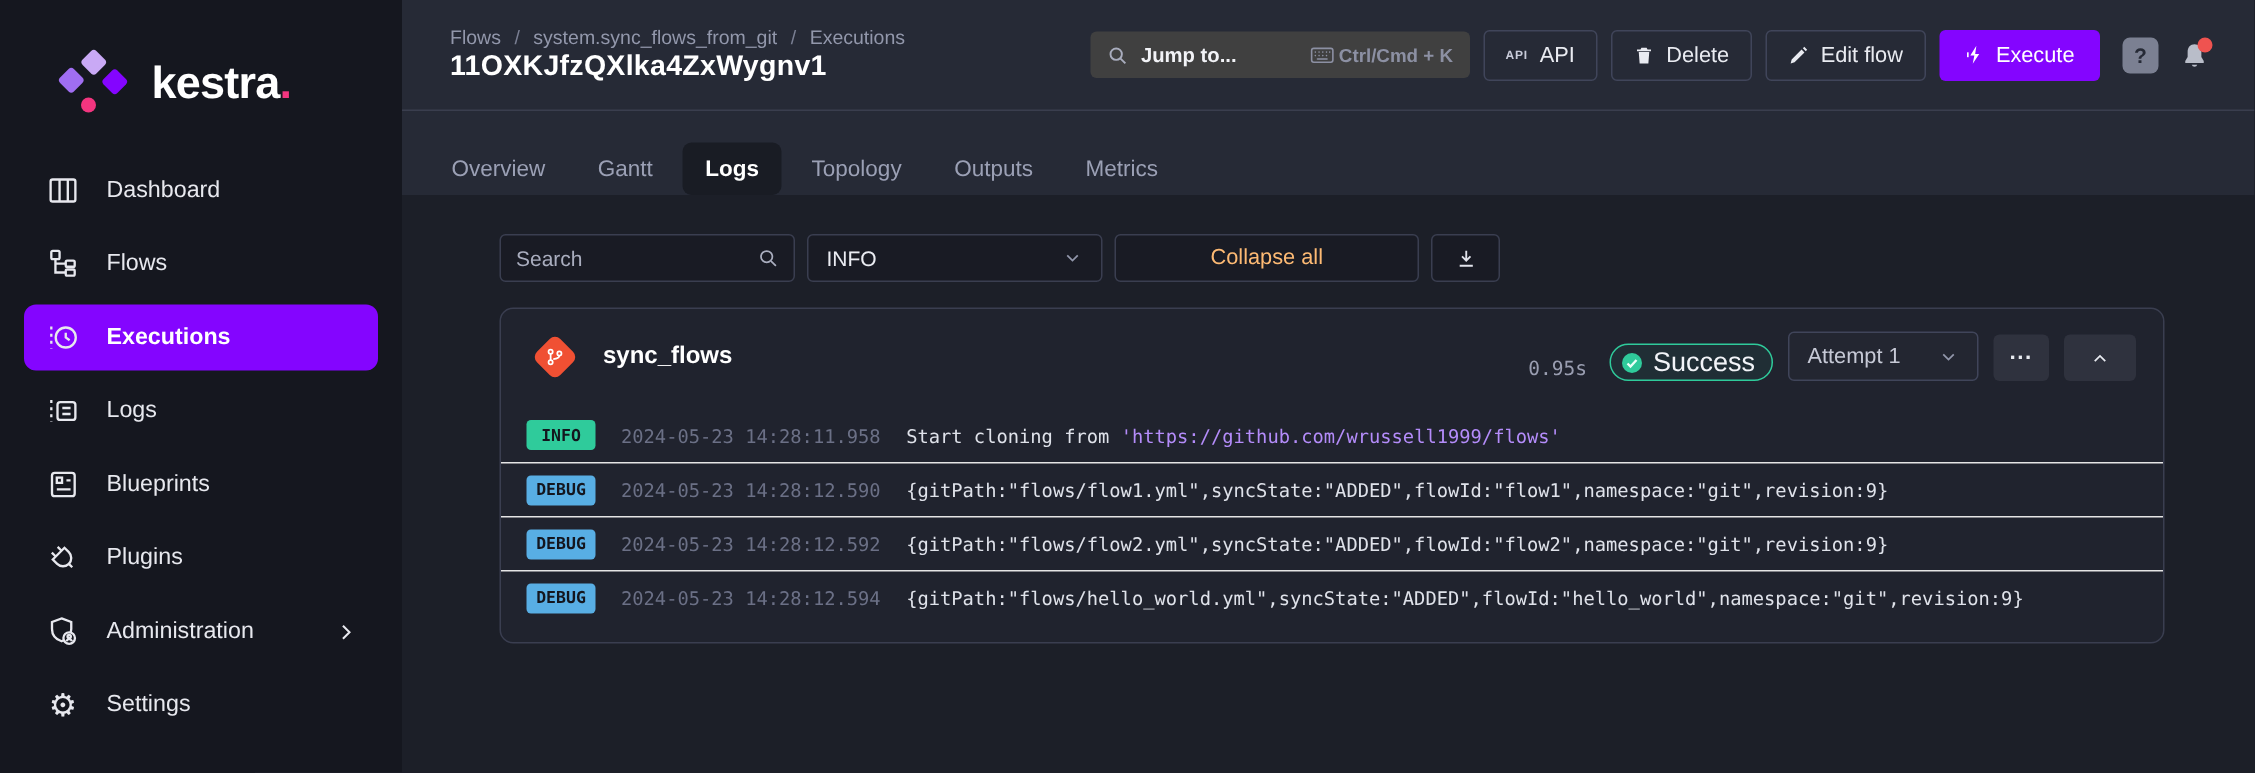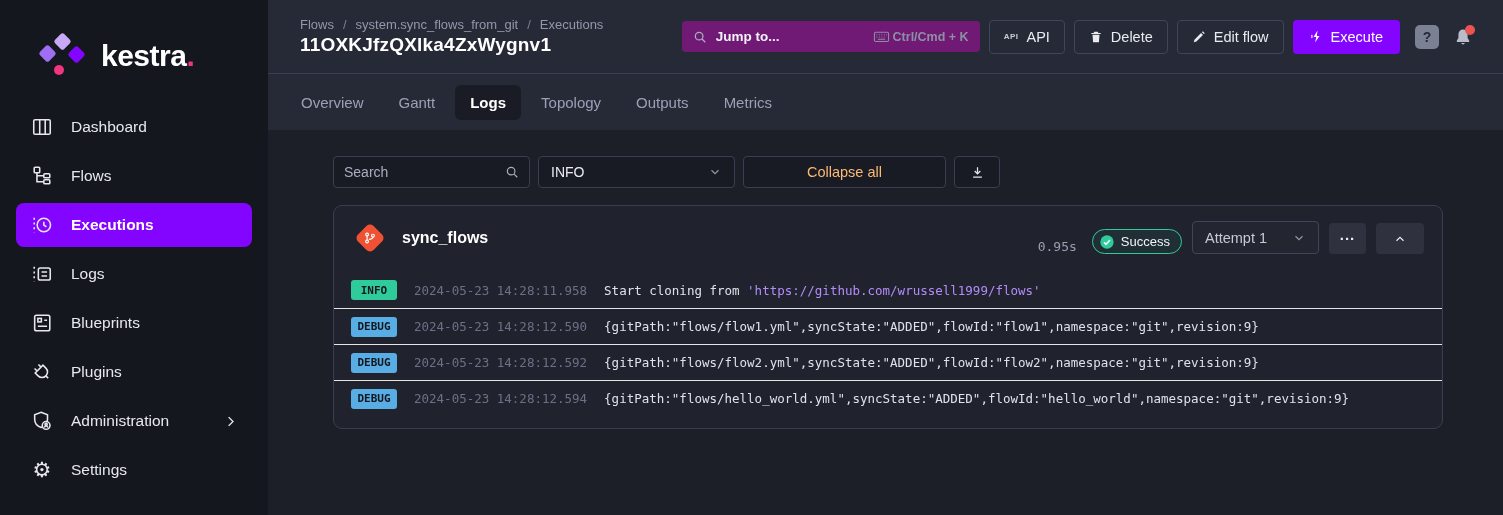--- a/index.html
+++ b/index.html
@@ -33,36 +33,36 @@
   
   .topbar { height:74px; background:#262A36; border-bottom:1px solid #3A3E4E; display:flex; align-items:center;
             padding:0 30px 0 32px; flex-shrink:0; }
   .crumb-block { margin-right:auto; }
   .breadcrumb { display:flex; gap:9px; font-size:13px; color:#9297AB; margin-bottom:2px; }
   .breadcrumb .sep { color:#7A7F93; }
   .crumb-link { cursor:pointer; }
   .page-title { font-size:19px; font-weight:800; color:#FFFFFF; letter-spacing:0.2px; }
 
   .topbar-right { display:flex; align-items:center; gap:9px; }
-  .jump-box { width:298px; height:31px; background:#701a75; border-radius:4px; display:flex; align-items:center;
+  .jump-box { width:253px; height:31px; background:#404040; border-radius:4px; display:flex; align-items:center;
               padding:0 11px; gap:9px; cursor:pointer; }
   .jump-label { font-size:13.5px; font-weight:700; color:#F2F3F7; }
   .jump-right { margin-left:auto; display:flex; align-items:center; gap:3px; color:#8C90A3; font-size:12.5px; font-weight:600; }
 
   .btn { height:34px; border:1px solid #40455A; border-radius:4px; background:transparent; color:#E9EBF1;
          font-size:14.5px; font-family:inherit; display:flex; align-items:center; gap:8px; padding:0 14px; cursor:pointer; }
   .btn .api-mini { font-size:8px; font-weight:700; letter-spacing:0.5px; color:#C9CCDA; }
   .btn-execute { background:#8405FF; border:none; color:#FFFFFF; font-weight:500; padding:0 17px; }
   .help-badge { width:24px; height:24px; margin-left:6px; border-radius:5px; background:#7B8092; color:#262A36;
                 font-weight:700; font-size:14px; display:flex; align-items:center; justify-content:center; cursor:pointer; }
   .bell-wrap { position:relative; margin-left:5px; cursor:pointer; color:#B9BDC9; }
   .bell-dot { position:absolute; top:-2px; right:-2px; width:10px; height:10px; border-radius:50%; background:#EF5350; }
 
   
-  .tabbar { height:56px; background:#262A36; display:flex; align-items:center; gap:5px; padding:0 18px; flex-shrink:0; }
+  .tabbar { height:56px; background:#262A36; display:flex; align-items:flex-end; gap:5px; padding:0 18px; flex-shrink:0; }
   .tab { padding:9px 15px; font-size:15px; color:#9BA0B5; border-radius:6px; cursor:pointer; }
   .tab.active { background:#191C24; color:#FFFFFF; font-weight:700; }
 
   
   .content { flex:1; background:#1C1F28; padding:26px 60px 0 65px; }
   .filter-row { display:flex; gap:8px; margin-bottom:17px; }
   .ctl { height:32px; background:#191B24; border:1px solid #3A3E50; border-radius:4px; display:flex; align-items:center; }
   .search-box { width:197px; padding:0 10px; gap:16px; }
   .search-box input { flex:1; min-width:0; background:transparent; border:none; outline:none; color:#D6D9E2;
                       font-size:14px; font-family:inherit; }
@@ -76,21 +76,21 @@
   
   .card { width:1110px; background:#20232E; border:1px solid #3A3E50; border-radius:9px; }
   .card-header { display:flex; align-items:center; padding:15px 18px 12px 19px; }
   .git-icon { width:22px; height:22px; margin:0 6px; background:#F05033; border-radius:5px; transform:rotate(45deg);
               display:flex; align-items:center; justify-content:center; flex-shrink:0; }
   .git-icon svg { transform:rotate(-45deg); }
   .task-name { margin-left:15px; font-size:16px; font-weight:700; color:#FFFFFF; }
   .card-header-right { margin-left:auto; display:flex; align-items:flex-end; gap:10px; }
   .duration { font-family:"DejaVu Sans Mono", monospace; font-size:13px; color:#9A9EB1; margin-right:5px; }
   .status-pill { height:25px; border:1px solid #2FCB9B; border-radius:13px; background:rgba(47,203,155,0.07);
-                 display:flex; align-items:center; gap:6px; padding:0 11px 0 6px; font-size:13px; color:#F2F4F8; cursor:pointer; }
+                 display:flex; align-items:center; gap:6px; padding:0 11px 0 6px; font-size:18px; color:#F2F4F8; cursor:pointer; }
   .attempt-select { height:33px; min-width:127px; border:1px solid #40455A; border-radius:4px; background:#232631;
                     display:flex; align-items:center; justify-content:space-between; gap:14px; padding:0 12px;
                     color:#C6C9D6; font-size:14.5px; font-weight:500; cursor:pointer; }
   .icon-btn { height:31px; background:#2F323E; border:none; border-radius:4px; color:#E9EBF1; display:flex;
               align-items:center; justify-content:center; cursor:pointer; font-family:inherit; }
   .more-btn { width:37px; font-size:15px; font-weight:700; letter-spacing:1px; line-height:0; padding-bottom:7px; }
   .chevup-btn { width:48px; }
 
   
   .log-rows { padding:6px 0 12px; }

